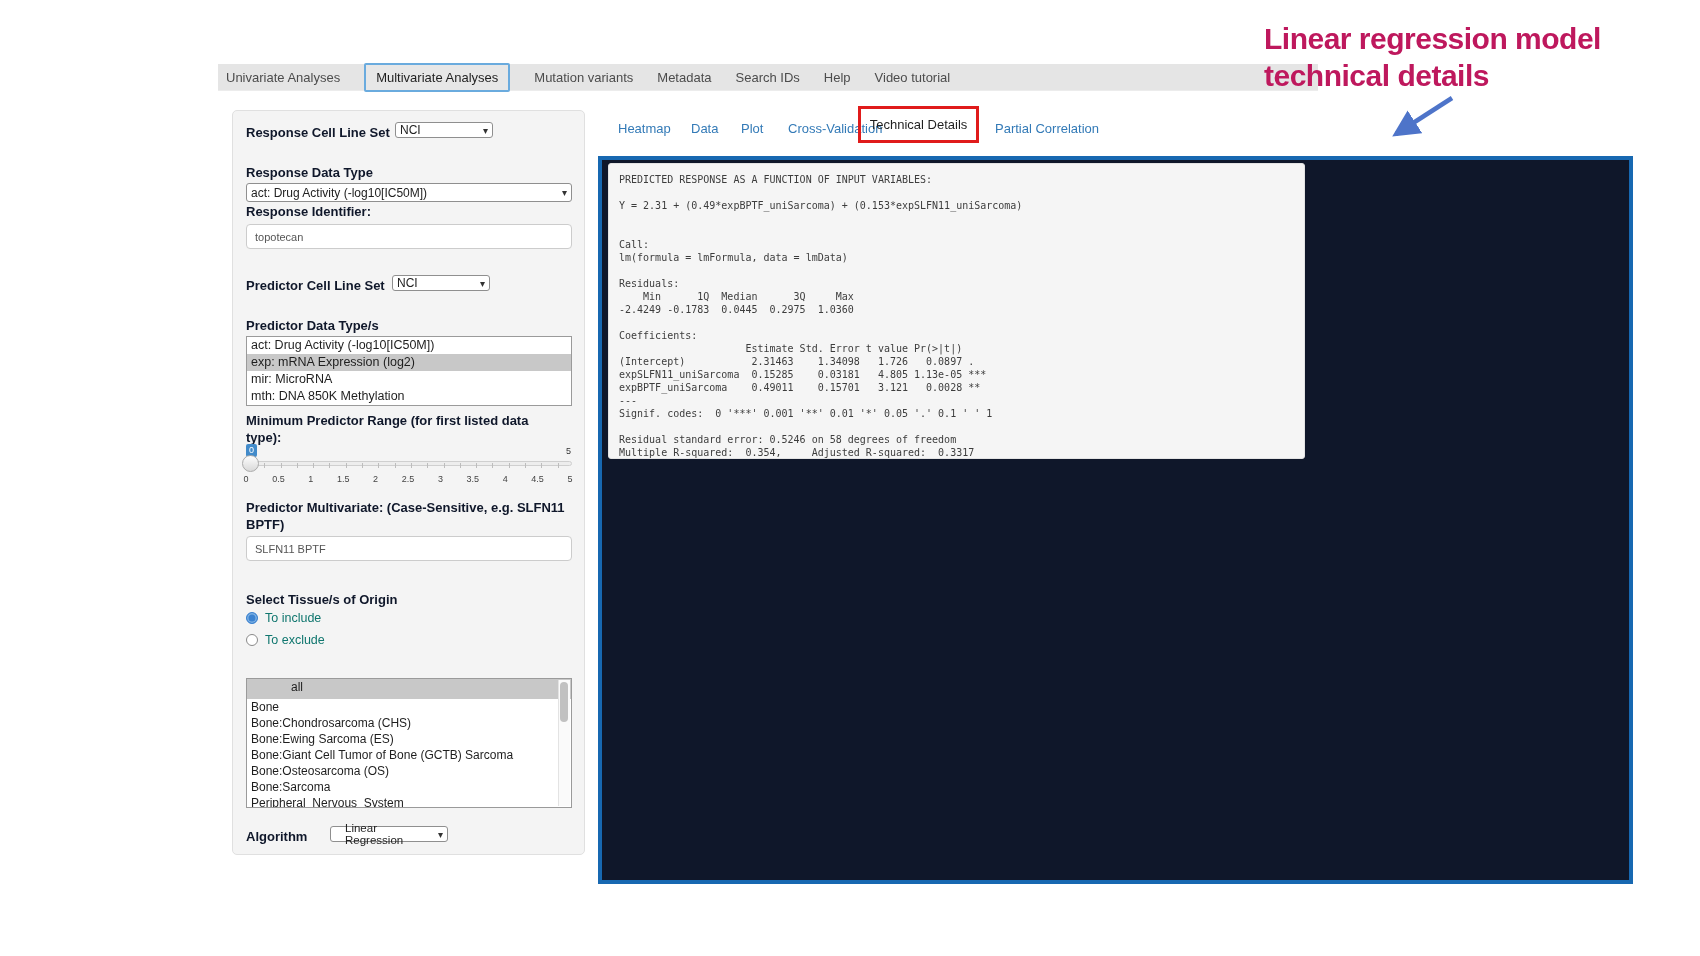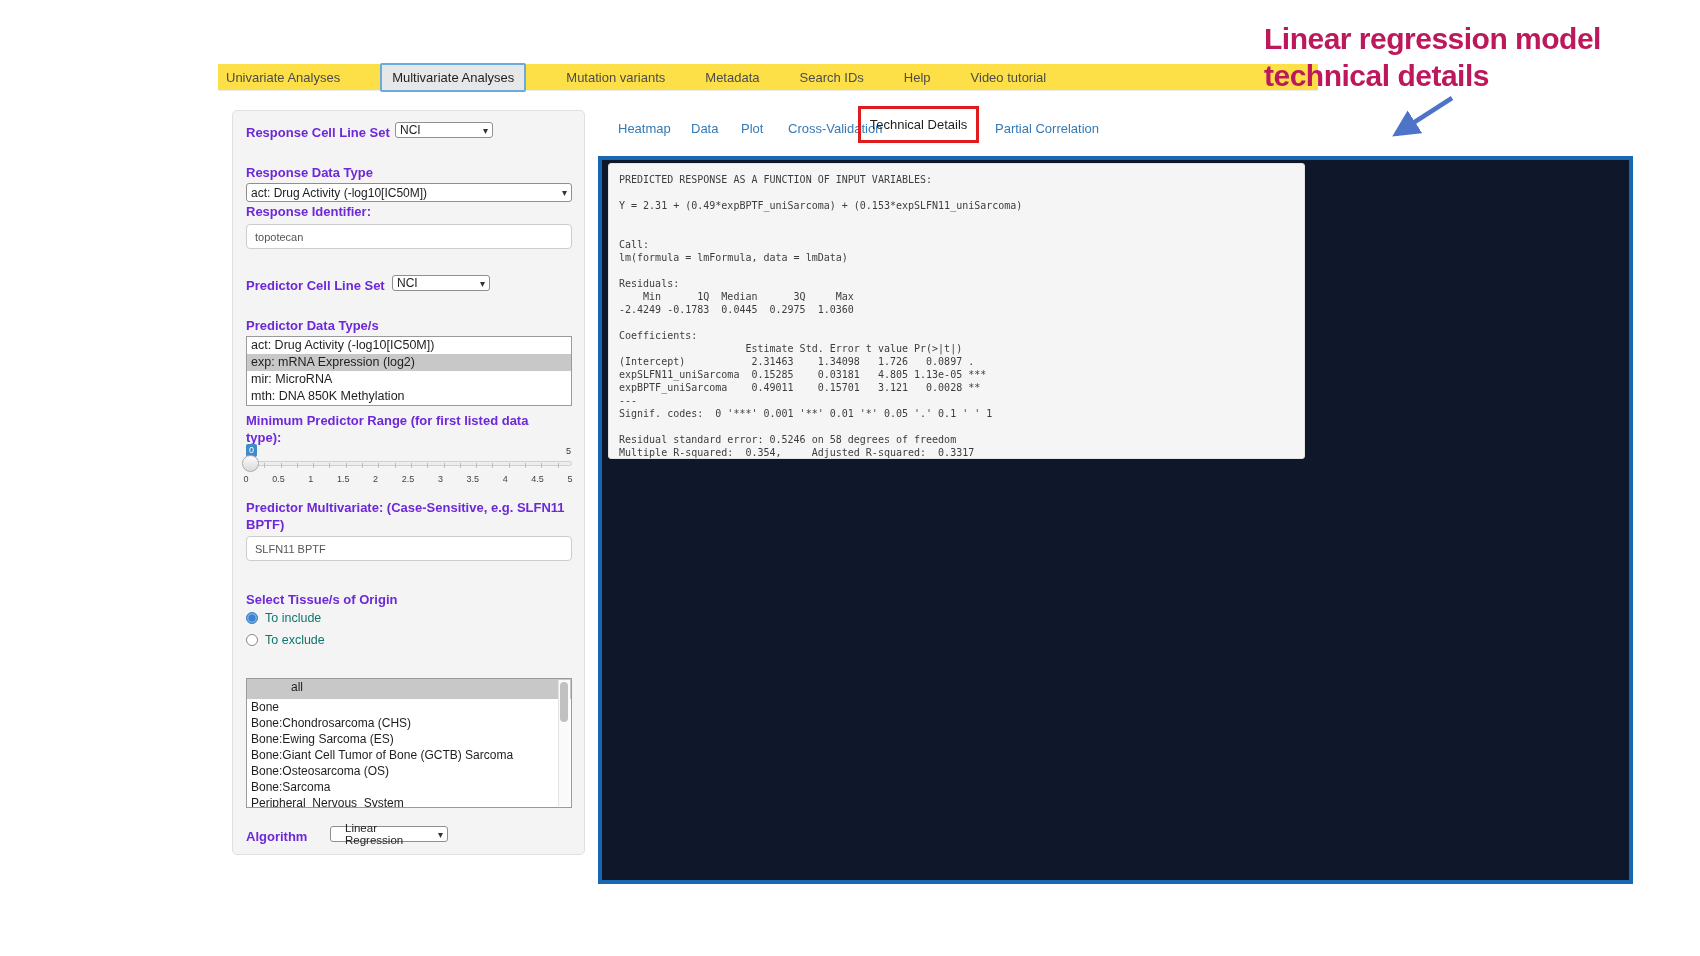--- a/index.html
+++ b/index.html
@@ -1,30 +1,30 @@
 <!DOCTYPE html>
 <html><head>
 <meta charset="utf-8">
 <style>
   html,body{margin:0;padding:0;background:#fff;}
   .stage{position:relative;width:1700px;height:956px;background:#ffffff;
          font-family:"Liberation Sans",sans-serif;overflow:hidden;color:#333;}
 
   
   .navbar{position:absolute;left:218px;top:64px;width:1100px;height:27px;
-          background:#fde047;border-bottom:1px solid #ececec;
-          display:flex;align-items:center;gap:40px;padding-left:8px;box-sizing:border-box;}
+          background:#e5e5e5;border-bottom:1px solid #ececec;
+          display:flex;align-items:center;gap:24px;padding-left:8px;box-sizing:border-box;}
   .nav-item{font-size:13px;color:#4c4c4c;white-space:nowrap;cursor:pointer;}
   .nav-item.selected{background:#e7e7e7;border:2px solid #6aabde;border-radius:2px;
           padding:5px 10px;color:#1f1f1f;}
 
   
   .sidebar{position:absolute;left:232px;top:110px;width:353px;height:745px;
            background:#f4f4f4;border:1px solid #e0e0e0;border-radius:5px;box-sizing:border-box;}
-  .lbl{position:absolute;font-size:13px;font-weight:bold;color:#6d28d9;white-space:nowrap;}
+  .lbl{position:absolute;font-size:13px;font-weight:bold;color:#0f172a;white-space:nowrap;}
   .lbl.wrap{white-space:normal;line-height:17px;}
   .ctl-select{position:absolute;background:#fff;border:1px solid #8f8f8f;border-radius:3px;
            font-size:12px;color:#222;display:flex;align-items:center;box-sizing:border-box;
            padding:0 4px;height:16px;cursor:pointer;}
   .ctl-select .chev{margin-left:auto;font-size:10px;color:#333;padding-left:4px;}
   .ctl-input{position:absolute;background:#fff;border:1px solid #cccccc;border-radius:4px;
            font-size:11px;color:#555;box-sizing:border-box;height:25px;padding:0 8px;
            font-family:"Liberation Sans",sans-serif;width:326px;}
   .listbox{position:absolute;background:#fff;border:1px solid #9a9a9a;box-sizing:border-box;
            overflow:hidden;font-size:12.5px;color:#1e1e1e;}

